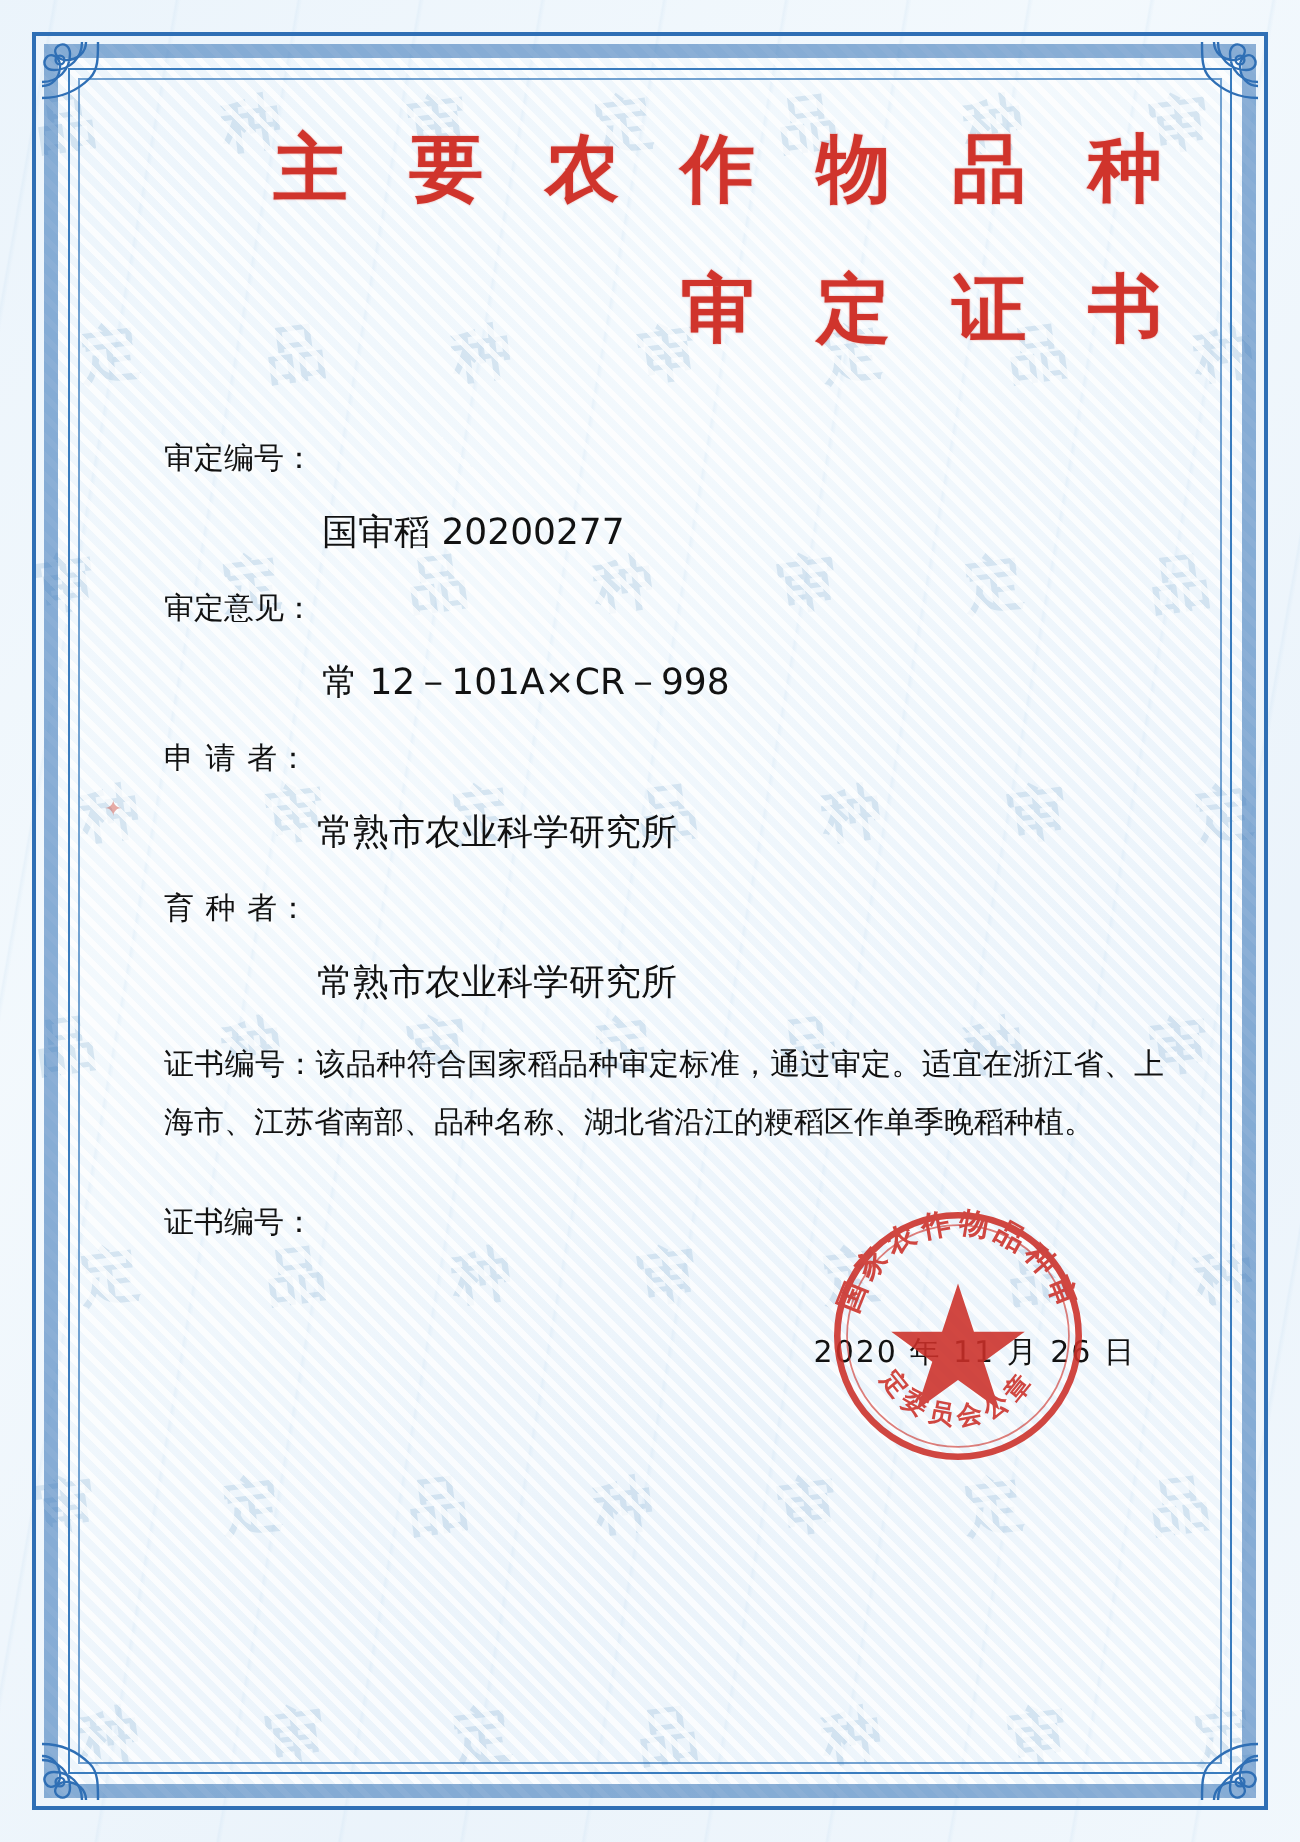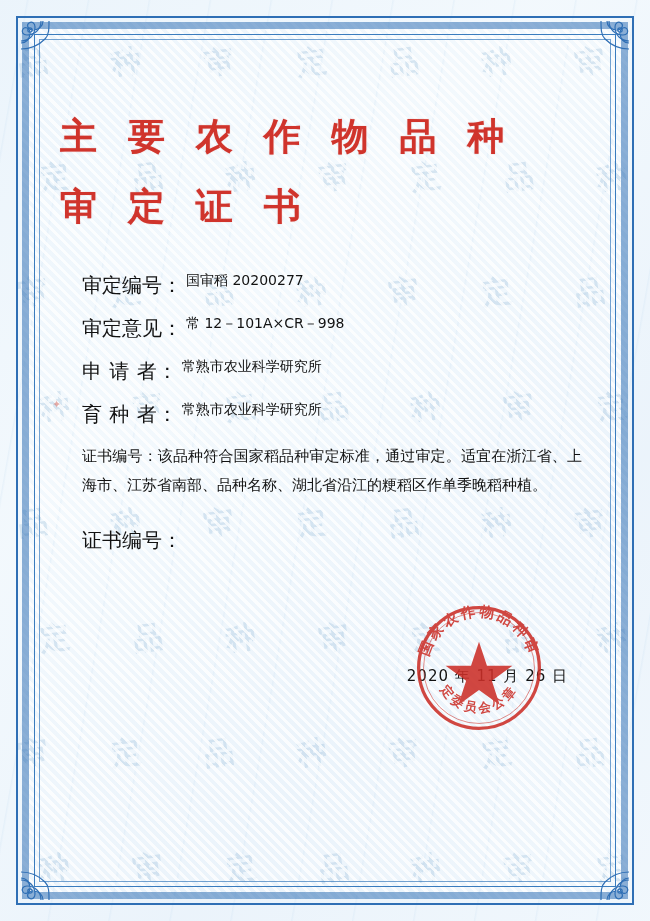--- a/index.html
+++ b/index.html
@@ -117,22 +117,21 @@
   
   .content {
     position: absolute;
     left: 60px;
     top: 60px;
     right: 60px;
     bottom: 60px;
   }
 
   .title-block {
-    text-align: left;
-    margin-top: 52px;
+    text-align: right;
   }
   .title-line1 {
     font-family: "DejaVu Sans", "Liberation Sans", sans-serif;
     font-weight: 700;
     font-size: 37px;
     letter-spacing: 9px;
     color: #d0342c;
     text-shadow: 0 0 1px rgba(208,52,44,0.5);
   }
   .title-line2 {
@@ -155,27 +154,28 @@
     display: flex;
     align-items: flex-start;
     margin-bottom: 12px;
     font-size: 15px;
     line-height: 1.55;
   }
   .row .label {
     flex: 0 0 auto;
     white-space: nowrap;
     font-family: "DejaVu Sans", "Liberation Sans", sans-serif;
-    font-size: 20px;
+    font-size: 15px;
   }
   .row .value {
     flex: 1 1 auto;
     font-family: "DejaVu Sans", "Liberation Sans", sans-serif;
-    font-size: 14px;
+    font-size: 18px;
     padding-left: 4px;
+    margin-top: 35px;
   }
   .row.spaced .label {
     letter-spacing: 0.5px;
   }
   .opinion {
     font-family: "DejaVu Sans", "Liberation Sans", sans-serif;
     font-size: 15px;
     line-height: 1.95;
     text-align: justify;
     margin-bottom: 8px;

